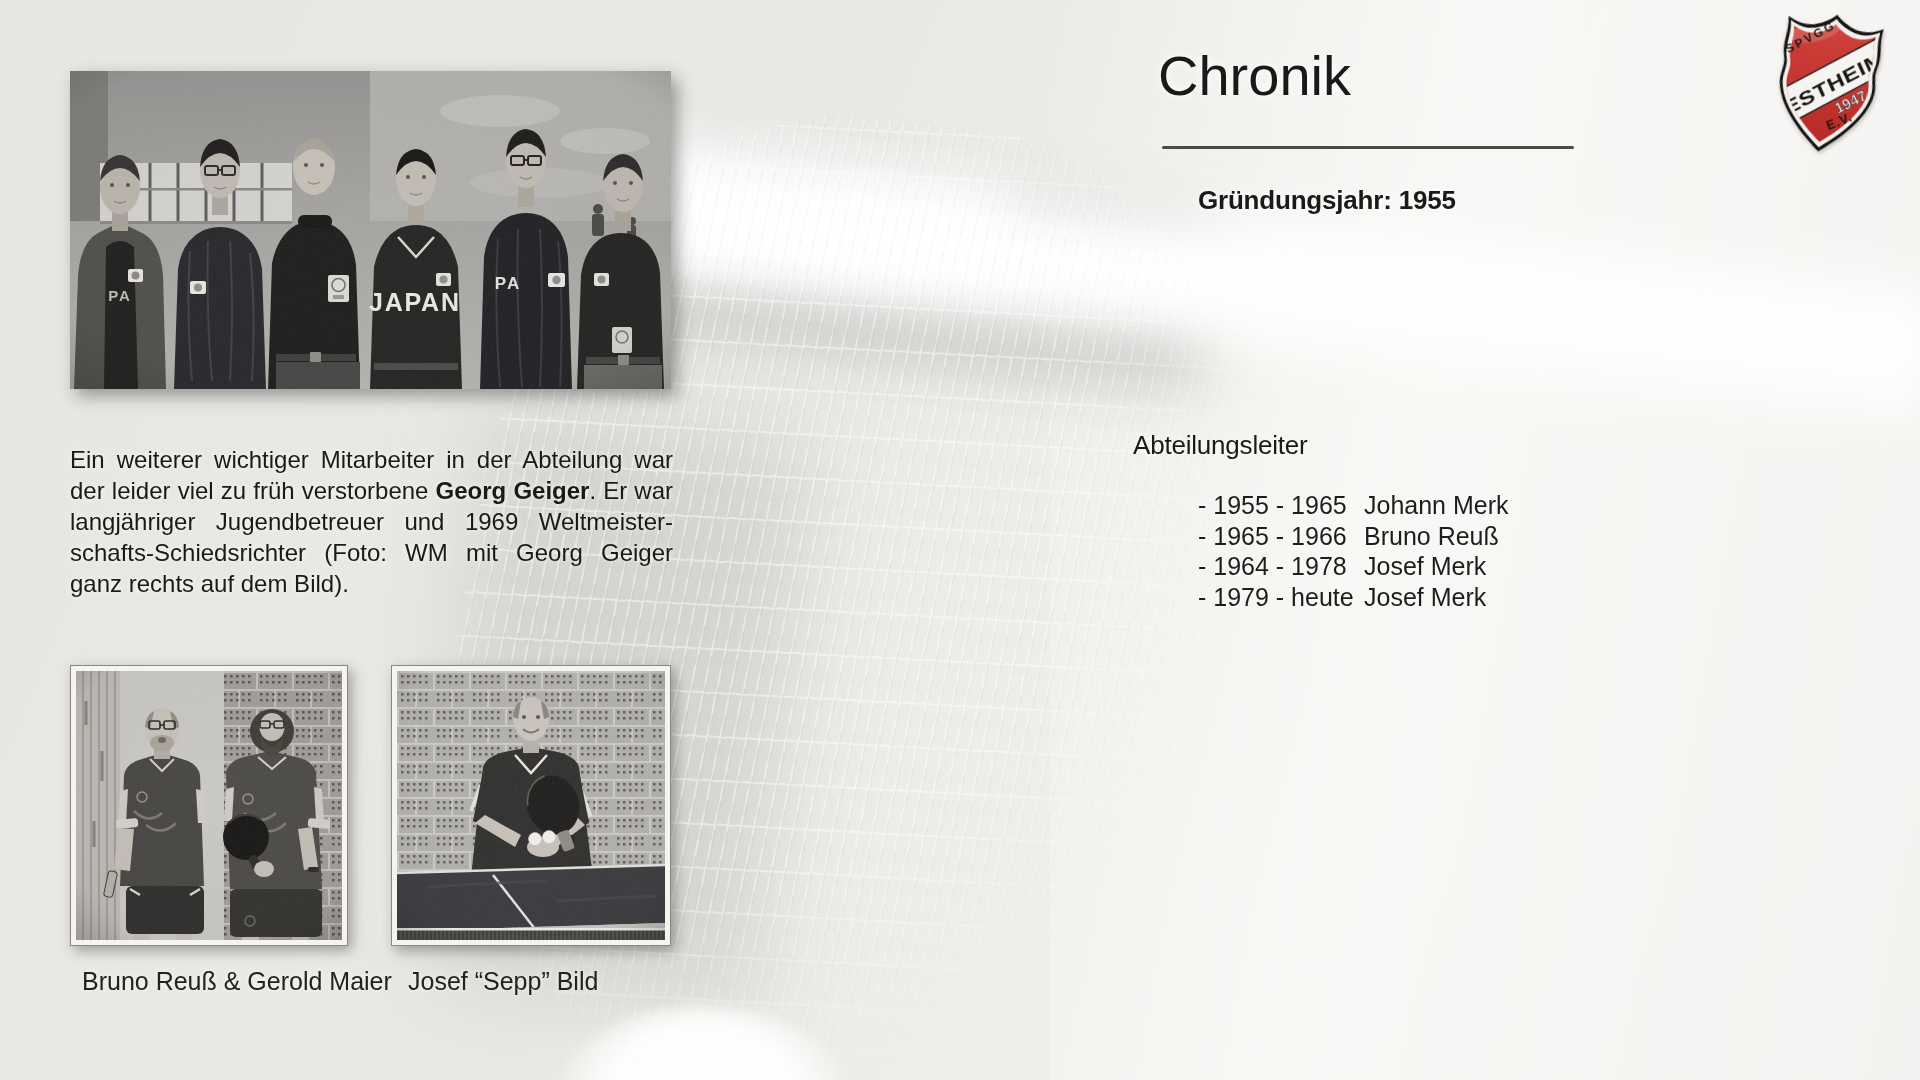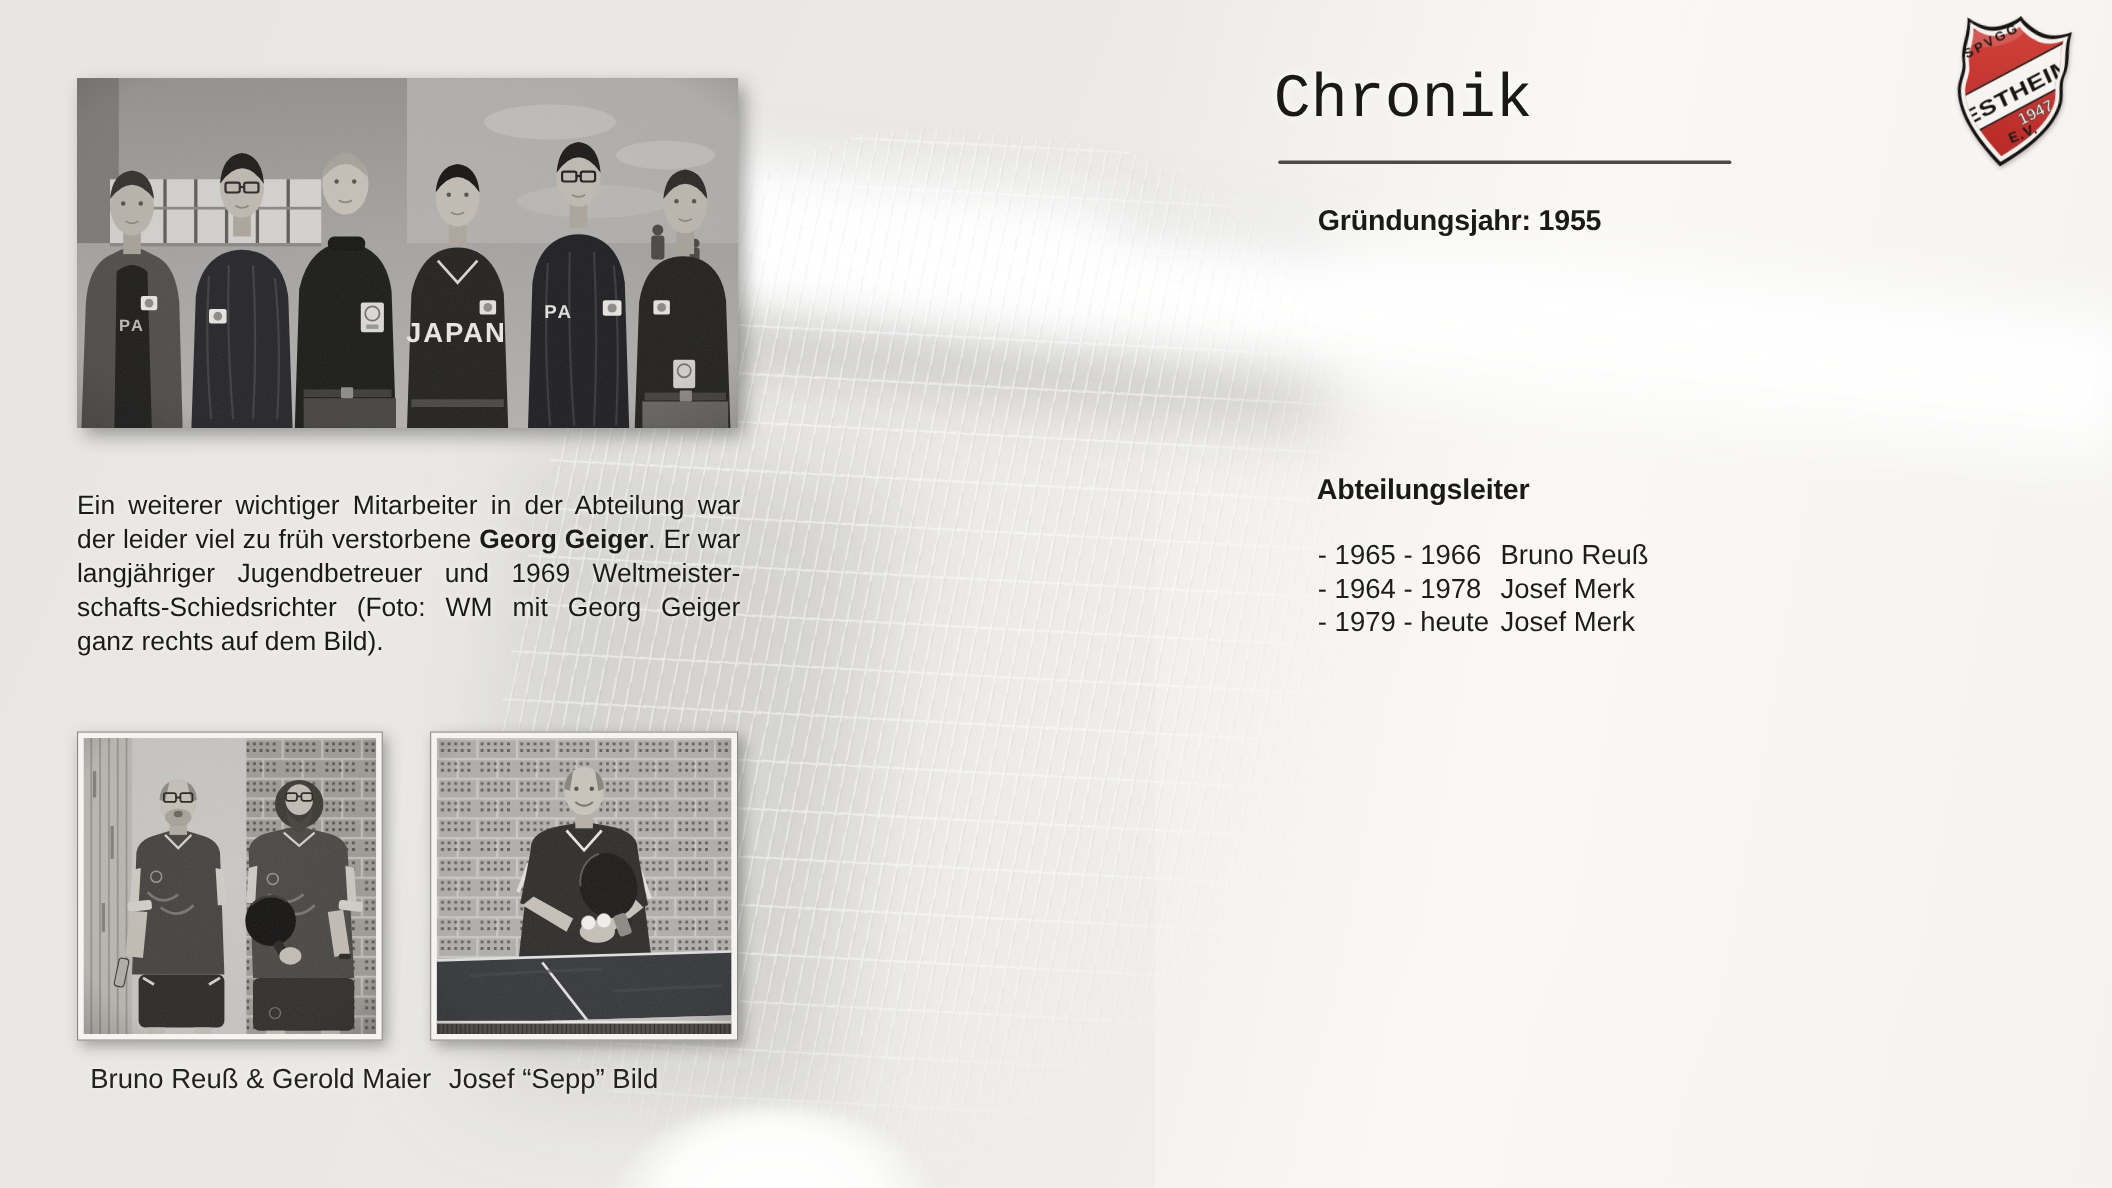--- a/index.html
+++ b/index.html
@@ -30,27 +30,27 @@
   .photoA{position:absolute;left:70px;top:71px;width:601px;height:318px;
     box-shadow:6px 7px 16px rgba(50,50,48,.45);background:#9c9a97;}
   .pprint{position:absolute;padding:5px;background:#f5f4f1;border:1px solid #8a8883;
     box-shadow:4px 5px 12px rgba(50,50,48,.4);}
   .photoB{left:70px;top:665px;}
   .photoC{left:391px;top:665px;}
   .para{position:absolute;left:70px;top:420px;width:603px;font-size:24px;line-height:31px;
     text-align:justify;color:#1b1a18;text-shadow:0 0 6px rgba(255,255,255,.85);}
   .cap{position:absolute;top:967px;font-size:25px;color:#23221f;text-shadow:0 0 6px rgba(255,255,255,.8);margin-left:12px;}
   .capB{left:70px;} .capC{left:396px;}
-  .title{position:absolute;left:1158px;top:58px;font-family:Liberation Mono, monospace;font-weight:500;
+  .title{position:absolute;left:1158px;top:44px;font-family:Liberation Sans, sans-serif;font-weight:500;
     font-size:56px;line-height:1.15;color:#1a1918;
     text-shadow:0 0 10px rgba(255,255,255,.95),0 0 3px rgba(255,255,255,.8);}
   .rule{position:absolute;left:1162px;top:146px;width:412px;height:3px;background:#4c4a47;border-radius:2px;}
   .founding{position:absolute;left:1180px;top:185px;font-size:26px;font-weight:bold;letter-spacing:-.2px;
     text-shadow:0 0 7px rgba(255,255,255,.9);margin-left:18px;}
-  .leaders-h{position:absolute;left:1197px;top:430px;font-size:26px;font-weight:bold;letter-spacing:-.2px;
+  .leaders-h{position:absolute;left:1133px;top:430px;font-size:26px;font-weight:normal;letter-spacing:-.2px;
     text-shadow:0 0 7px rgba(255,255,255,.9);}
   .leaders{position:absolute;left:1198px;top:490px;font-size:25px;color:#1e1d1b;
     text-shadow:0 0 6px rgba(255,255,255,.85);}
   .lrow{display:flex;line-height:30.6px;}
   .yrs{width:166px;flex:0 0 auto;}
   .logo{position:absolute;left:1768px;top:6px;width:120px;height:150px;transform:rotate(8deg);
     filter:drop-shadow(1px 2px 2px rgba(0,0,0,.25));}
   svg{display:block;}
 </style>
 </head>
@@ -334,20 +334,24 @@
 
   <div class="cap capB">Bruno Reuß &amp; Gerold Maier</div>
   <div class="cap capC">Josef “Sepp” Bild</div>
 
   <h1 class="title" style="margin:0;">Chronik</h1>
   <div class="rule"></div>
   <div class="founding">Gründungsjahr: 1955</div>
   <div class="leaders-h">Abteilungsleiter</div>
   <div class="leaders">
     <div class="lrow">
+        <span class="yrs">- 1955 - 1965</span>
+        <span>Johann Merk</span>
+      </div>
+    <div class="lrow">
         <span class="yrs">- 1965 - 1966</span>
         <span>Bruno Reuß</span>
       </div>
     <div class="lrow">
         <span class="yrs">- 1964 - 1978</span>
         <span>Josef Merk</span>
       </div>
     <div class="lrow">
         <span class="yrs">- 1979 - heute</span>
         <span>Josef Merk</span>

